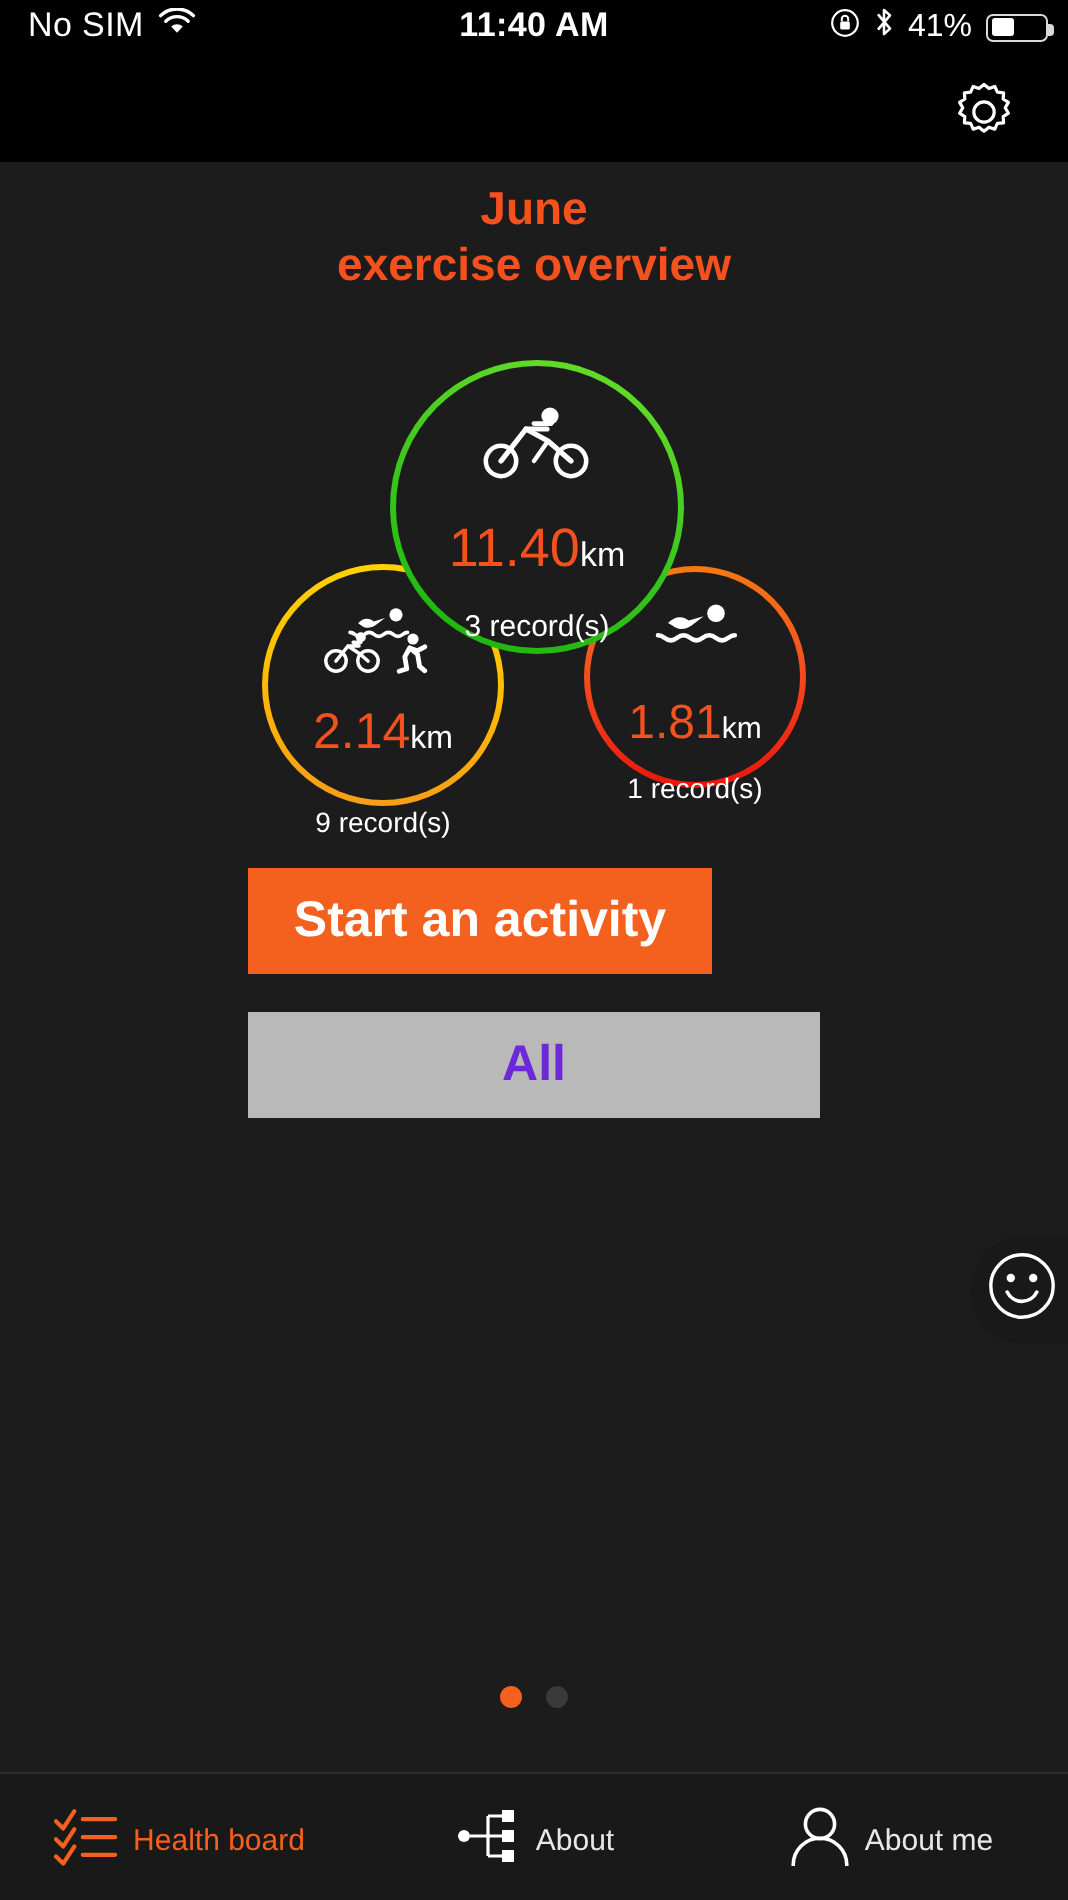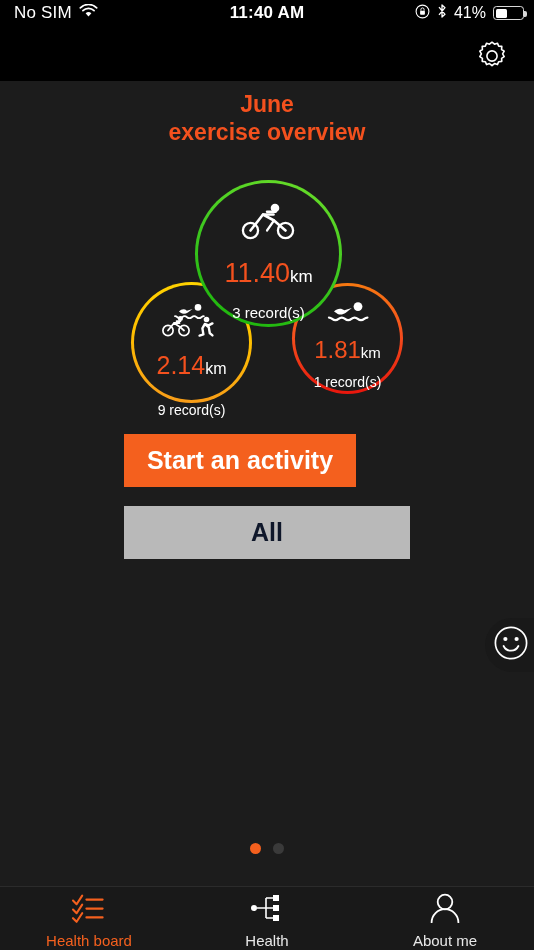--- a/index.html
+++ b/index.html
@@ -131,38 +131,38 @@
   #bubble-triathlon .b-rec { margin-top:25px; font-size:14px; }
 
   
   #bubble-swimming {
     left:292px; top:118px; width:111px; height:111px; z-index:1;
   }
   #bubble-swimming .ring {
     background:linear-gradient(178deg,#f77a10 0%,#f4511e 45%,#e8140c 100%);
   }
   #bubble-swimming .b-icon { margin-top:18px; }
-  #bubble-swimming .b-dist { margin-top:11px; font-size:24px; }
+  #bubble-swimming .b-dist { margin-top:22px; font-size:24px; }
   #bubble-swimming .b-dist .b-unit { font-size:15px; }
   #bubble-swimming .b-rec { margin-top:13px; font-size:14px; }
 
   
   #btn-start {
     position:absolute; left:124px; top:434px;
     width:232px; height:53px;
     background:#f4601e; border:none;
     color:#fff; font-size:25px; font-weight:bold;
     font-family:"Liberation Sans", sans-serif;
     display:flex; align-items:center; justify-content:center;
   }
   #btn-all {
     position:absolute; left:124px; top:506px;
     width:286px; height:53px;
     background:#b9b9b9; border:none;
-    color:#0f172a; font-size:25px; font-weight:bold;
+    color:#6d28d9; font-size:25px; font-weight:bold;
     font-family:"Liberation Sans", sans-serif;
     display:flex; align-items:center; justify-content:center;
   }
 
   
   #feedback-tab {
     position:absolute; left:485px; top:618px;
     width:62px; height:54px;
     background:#191919;
     border-radius:27px 0 0 27px;
@@ -181,21 +181,21 @@
 
   
   #tabbar {
     position:absolute; left:0; bottom:0;
     width:534px; height:64px;
     background:#191919;
     border-top:1px solid #2b2b2b;
     display:flex;
   }
   .tab {
-    flex:1; display:flex; flex-direction:column;
+    flex:1; display:flex; flex-direction:row;
     align-items:center; justify-content:center; gap:5px;
     padding-top:4px;
   }
   .tab-label { font-size:15px; }
   .tab-label.active { color:#f4601e; }
   .tab-label.idle { color:#e8e8e8; }
 </style>
 </head>
 <body>
 
@@ -357,21 +357,21 @@
     <div class="tab">
       <span>
         <svg width="36" height="30" viewBox="0 0 36 30">
           <circle cx="5" cy="15" r="3" fill="#fff"></circle>
           <path d="M8 15 H17 M17 5 V25 M17 5 H24 M17 15 H24 M17 25 H24" stroke="#fff" stroke-width="1.6" fill="none"></path>
           <rect x="24" y="2" width="6" height="6" fill="#fff"></rect>
           <rect x="24" y="12" width="6" height="6" fill="#fff"></rect>
           <rect x="24" y="22" width="6" height="6" fill="#fff"></rect>
         </svg>
       </span>
-      <span class="tab-label idle">Health</span>
+      <span class="tab-label idle">About</span>
     </div>
 
     <div class="tab">
       <span>
         <svg width="34" height="30" viewBox="0 0 34 30">
           <circle cx="17" cy="9" r="7.3" fill="none" stroke="#fff" stroke-width="1.8"></circle>
           <path d="M3.6 29.5 a13.4 13.4 0 0 1 26.8 0" fill="none" stroke="#fff" stroke-width="1.8" stroke-linecap="round"></path>
         </svg>
       </span>
       <span class="tab-label idle">About me</span>

